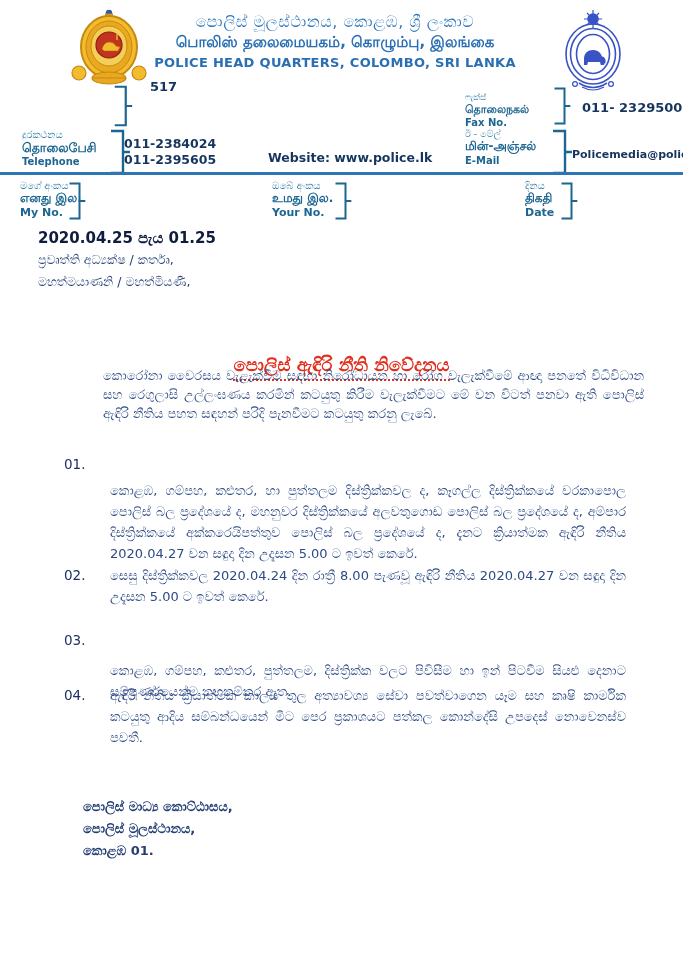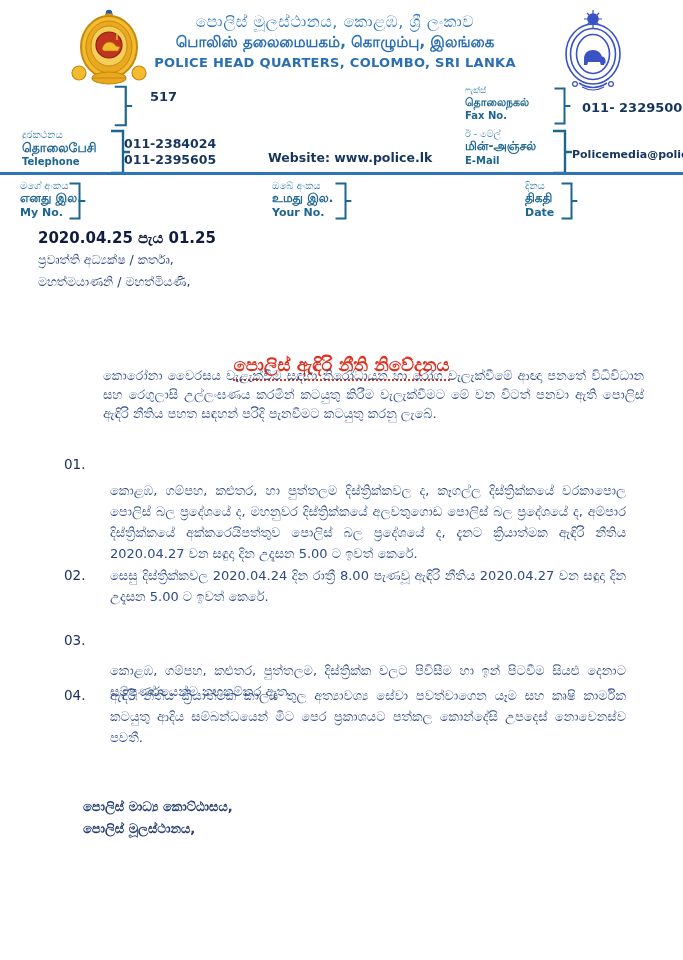--- a/index.html
+++ b/index.html
@@ -78,23 +78,23 @@
         <circle cx="65" cy="76" r="2.4" stroke-width="1.2"></circle>
       </g>
       <path d="M38,51 c0,-6 4,-9 9,-9 c5,0 8,3 9,7 c2,0 3.2,2 3,4 l-1,4 h-3.2 l-0.8,-3 h-12 l-0.8,3 h-3.2 z" fill="#3952c4"></path>
       <path d="M56,49 q4,2 2.6,6.4" stroke="#3952c4" stroke-width="1.4" fill="none"></path>
     </svg>
   </div>
 
   <svg class="br" style="left:111px;top:84px;" width="24" height="44" viewBox="0 0 24 48">
     <path d="M3 3 H15 V45 H3 M15 24 H22"></path>
   </svg>
-  <div class="abs val" style="left:150px;top:89px;">517</div>
+  <div class="abs val" style="left:150px;top:79px;">517</div>
 
-  <div class="abs" style="left:465px;top:85px;">
+  <div class="abs" style="left:465px;top:92px;">
     <div class="lbl-si">ෆැක්ස්</div>
     <div class="lbl-ta">தொலைநகல்</div>
     <div class="lbl-en">Fax No.</div>
   </div>
   <svg class="br" style="left:550px;top:86px;" width="24" height="40" viewBox="0 0 24 48">
     <path d="M3 3 H15 V45 H3 M15 24 H22"></path>
   </svg>
   <div class="abs val" style="left:582px;top:100px;">011- 2329500</div>
 
   <div class="abs" style="left:22px;top:129px;">
@@ -169,15 +169,16 @@
 
   <div class="abs item-no" style="left:64px;top:632px;">03.</div>
   <div class="abs item-text" style="left:110px;top:660px;width:516px;height:46px;">කොළඹ, ගම්පහ, කළුතර, පුත්තලම, දිස්ත්‍රික්ක වලට පිවිසීම හා ඉන් පිටවීම සියළු දෙනාට සම්පූර්ණයෙන්ම තහනම්කර ඇත.</div>
 
   <div class="abs item-no" style="left:64px;top:687px;">04.</div>
   <div class="abs item-text" style="left:110px;top:685px;width:516px;height:68px;">ඇඳිරි නීතිය ක්‍රියාත්මක කාලය තුල අත්‍යාවශ්‍ය සේවා පවත්වාගෙන යෑම සහ කෘෂි කාර්මික කටයුතු ආදිය සම්බන්ධයෙන් මීට පෙර ප්‍රකාශයට පත්කල කොන්දේසි උපදෙස් නොවෙනස්ව පවතී.</div>
 
   <div class="abs sig">
     <div>පොලිස් මාධ්‍ය කොට්ඨාසය,</div>
     <div>පොලිස් මූලස්ථානය,</div>
+    <div>කොළඹ 01.</div>
   </div>
 
 </div>
 
 </body></html>

